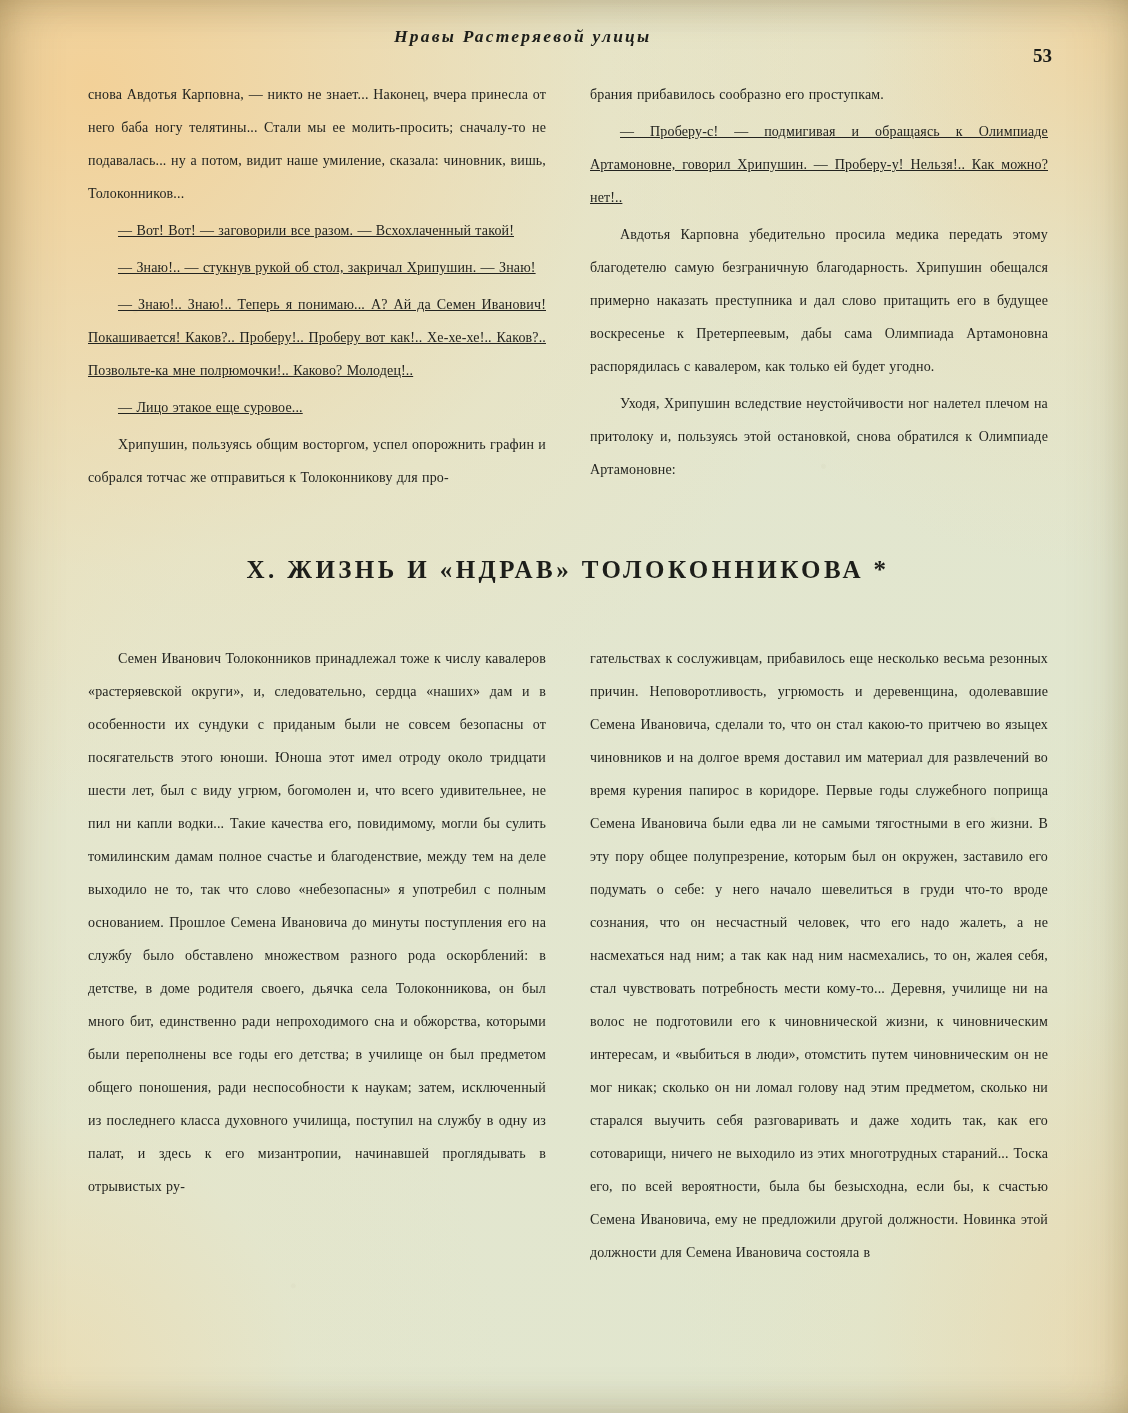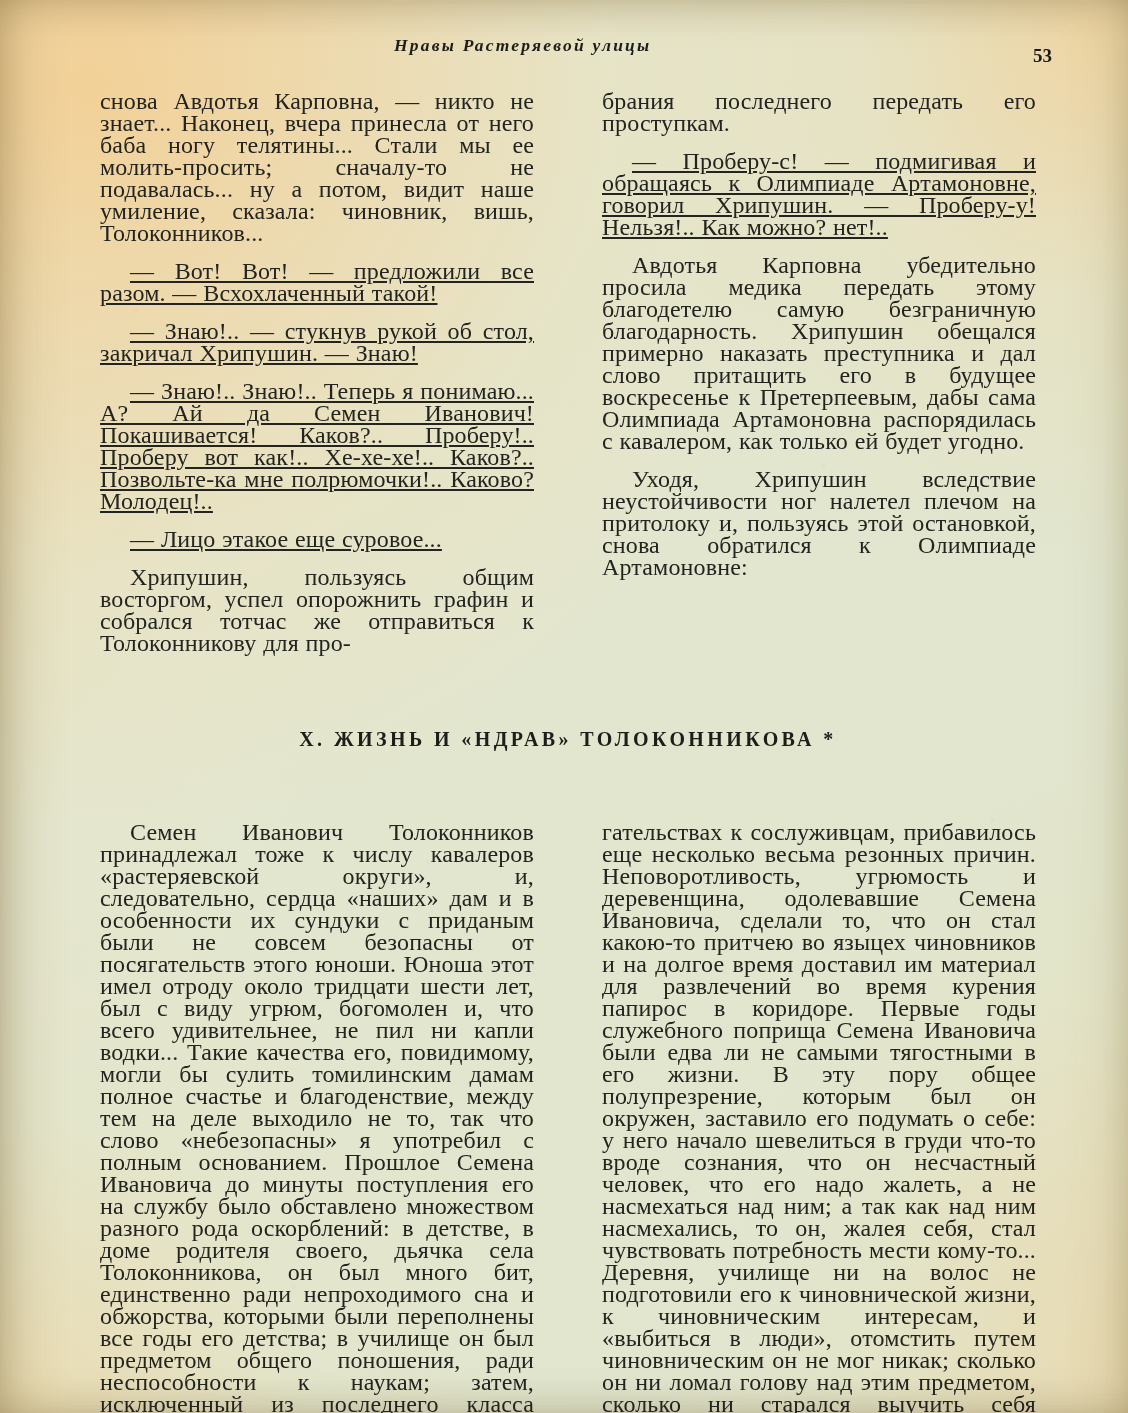--- a/index.html
+++ b/index.html
@@ -61,60 +61,59 @@
   .runhead-title {
     position: absolute;
     left: 310px;
     top: 0;
     font-style: italic;
     font-weight: bold;
     font-size: 17.5px;
     letter-spacing: 2.2px;
     color: #1d1e1a;
     white-space: nowrap;
-    margin-top: 9px;
   }
   .runhead-page {
     position: absolute;
     right: 0;
     top: 19px;
     font-weight: bold;
     font-size: 19px;
     color: #1b1c18;
   }
 
   
   .cols {
     display: flex;
     gap: 36px;
     margin-top: 14px;
   }
   .col {
     width: 466px;
   }
   p.body {
-    margin: 16px;
+    margin: 4px;
     text-align: justify;
     text-align-last: left;
-    font-size: 24px;
-    line-height: 22px;
+    font-size: 14px;
+    line-height: 33px;
     letter-spacing: 0.15px;
     word-spacing: 0.6px;
     color: #232420;
     text-indent: 0;
   }
   p.body.ind { text-indent: 30px; }
   p.body.dash { text-indent: 30px; text-decoration: underline; }
 
   
   .chapter-gap-top { height: 58px; }
   .chapter-head {
     text-align: center;
     font-weight: bold;
-    font-size: 20px;
+    font-size: 25px;
     letter-spacing: 3.4px;
     color: #1d1e1a;
     white-space: nowrap;
   }
   .chapter-gap-bottom { height: 40px; }
   .col-right-lower { padding-top: 0; }
 </style>
 </head>
 <body>
 
@@ -125,28 +124,28 @@
   <div class="content">
 
     <div class="runhead">
       <div class="runhead-title">Нравы Растеряевой улицы</div>
       <div class="runhead-page">53</div>
     </div>
 
     <div class="cols">
       <div class="col">
         <p class="body">снова Авдотья Карповна, — никто не знает... Наконец, вчера принесла от него баба ногу телятины... Стали мы ее молить-просить; сначалу-то не подавалась... ну а потом, видит наше умиление, сказала: чиновник, вишь, Толоконников...</p>
-        <p class="body dash">— Вот! Вот! — предложили все разом. — Всхохлаченный такой!</p>
+        <p class="body dash">— Вот! Вот! — заговорили все разом. — Всхохлаченный такой!</p>
         <p class="body dash">— Знаю!.. — стукнув рукой об стол, закричал Хрипушин. — Знаю!</p>
         <p class="body dash">— Знаю!.. Знаю!.. Теперь я понимаю... А? Ай да Семен Иванович! Покашивается! Каков?.. Проберу!.. Проберу вот как!.. Хе-хе-хе!.. Каков?.. Позвольте-ка мне полрюмочки!.. Каково? Молодец!..</p>
         <p class="body dash">— Лицо этакое еще суровое...</p>
         <p class="body ind">Хрипушин, пользуясь общим восторгом, успел опорожнить графин и собрался тотчас же отправиться к Толоконникову для про-</p>
       </div>
       <div class="col">
-        <p class="body">брания последнего передать его проступкам.</p>
+        <p class="body">брания прибавилось сообразно его проступкам.</p>
         <p class="body dash">— Проберу-с! — подмигивая и обращаясь к Олимпиаде Артамоновне, говорил Хрипушин. — Проберу-у! Нельзя!.. Как можно? нет!..</p>
         <p class="body ind">Авдотья Карповна убедительно просила медика передать этому благодетелю самую безграничную благодарность. Хрипушин обещался примерно наказать преступника и дал слово притащить его в будущее воскресенье к Претерпеевым, дабы сама Олимпиада Артамоновна распорядилась с кавалером, как только ей будет угодно.</p>
         <p class="body ind">Уходя, Хрипушин вследствие неустойчивости ног налетел плечом на притолоку и, пользуясь этой остановкой, снова обратился к Олимпиаде Артамоновне:</p>
       </div>
     </div>
 
     <div class="chapter-gap-top"></div>
     <div class="chapter-head">X. ЖИЗНЬ И «НДРАВ» ТОЛОКОННИКОВА *</div>
     <div class="chapter-gap-bottom"></div>
 

